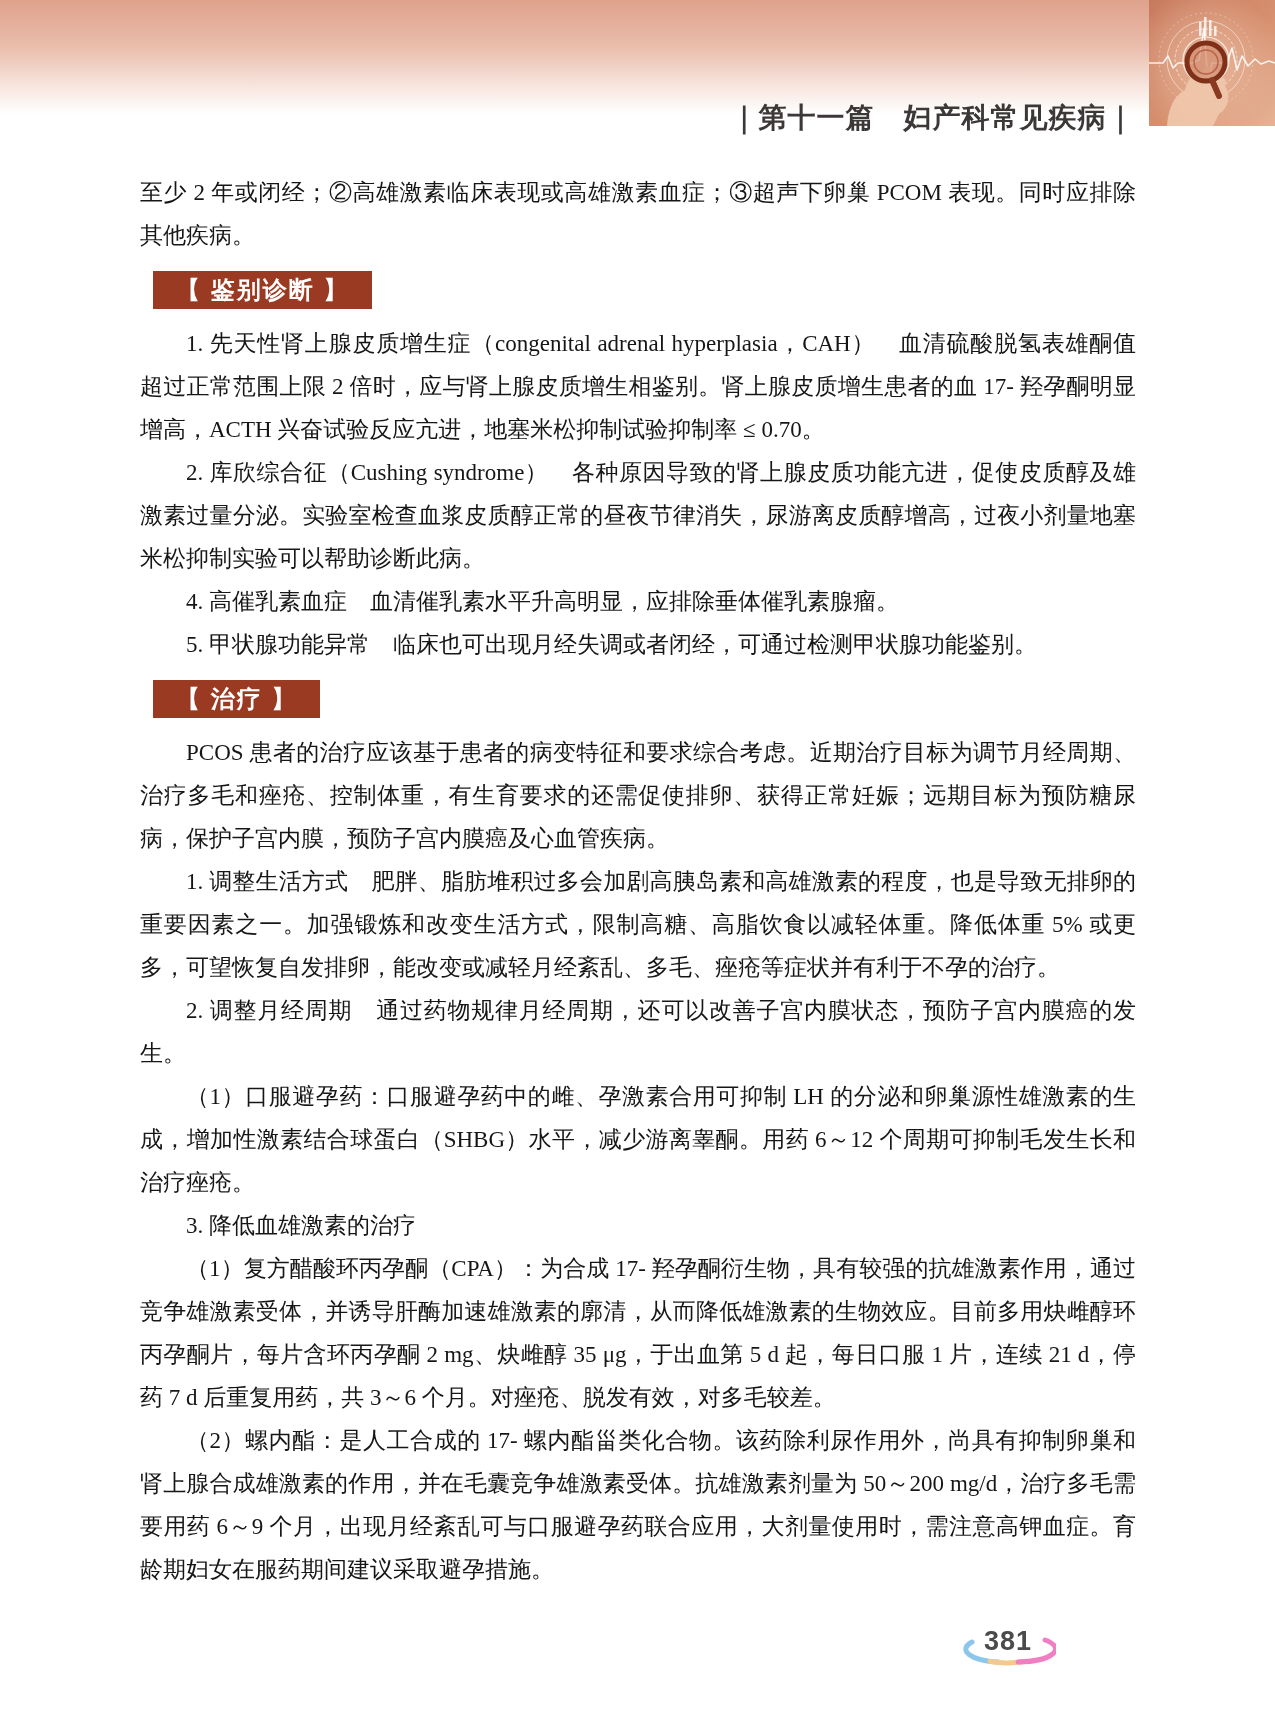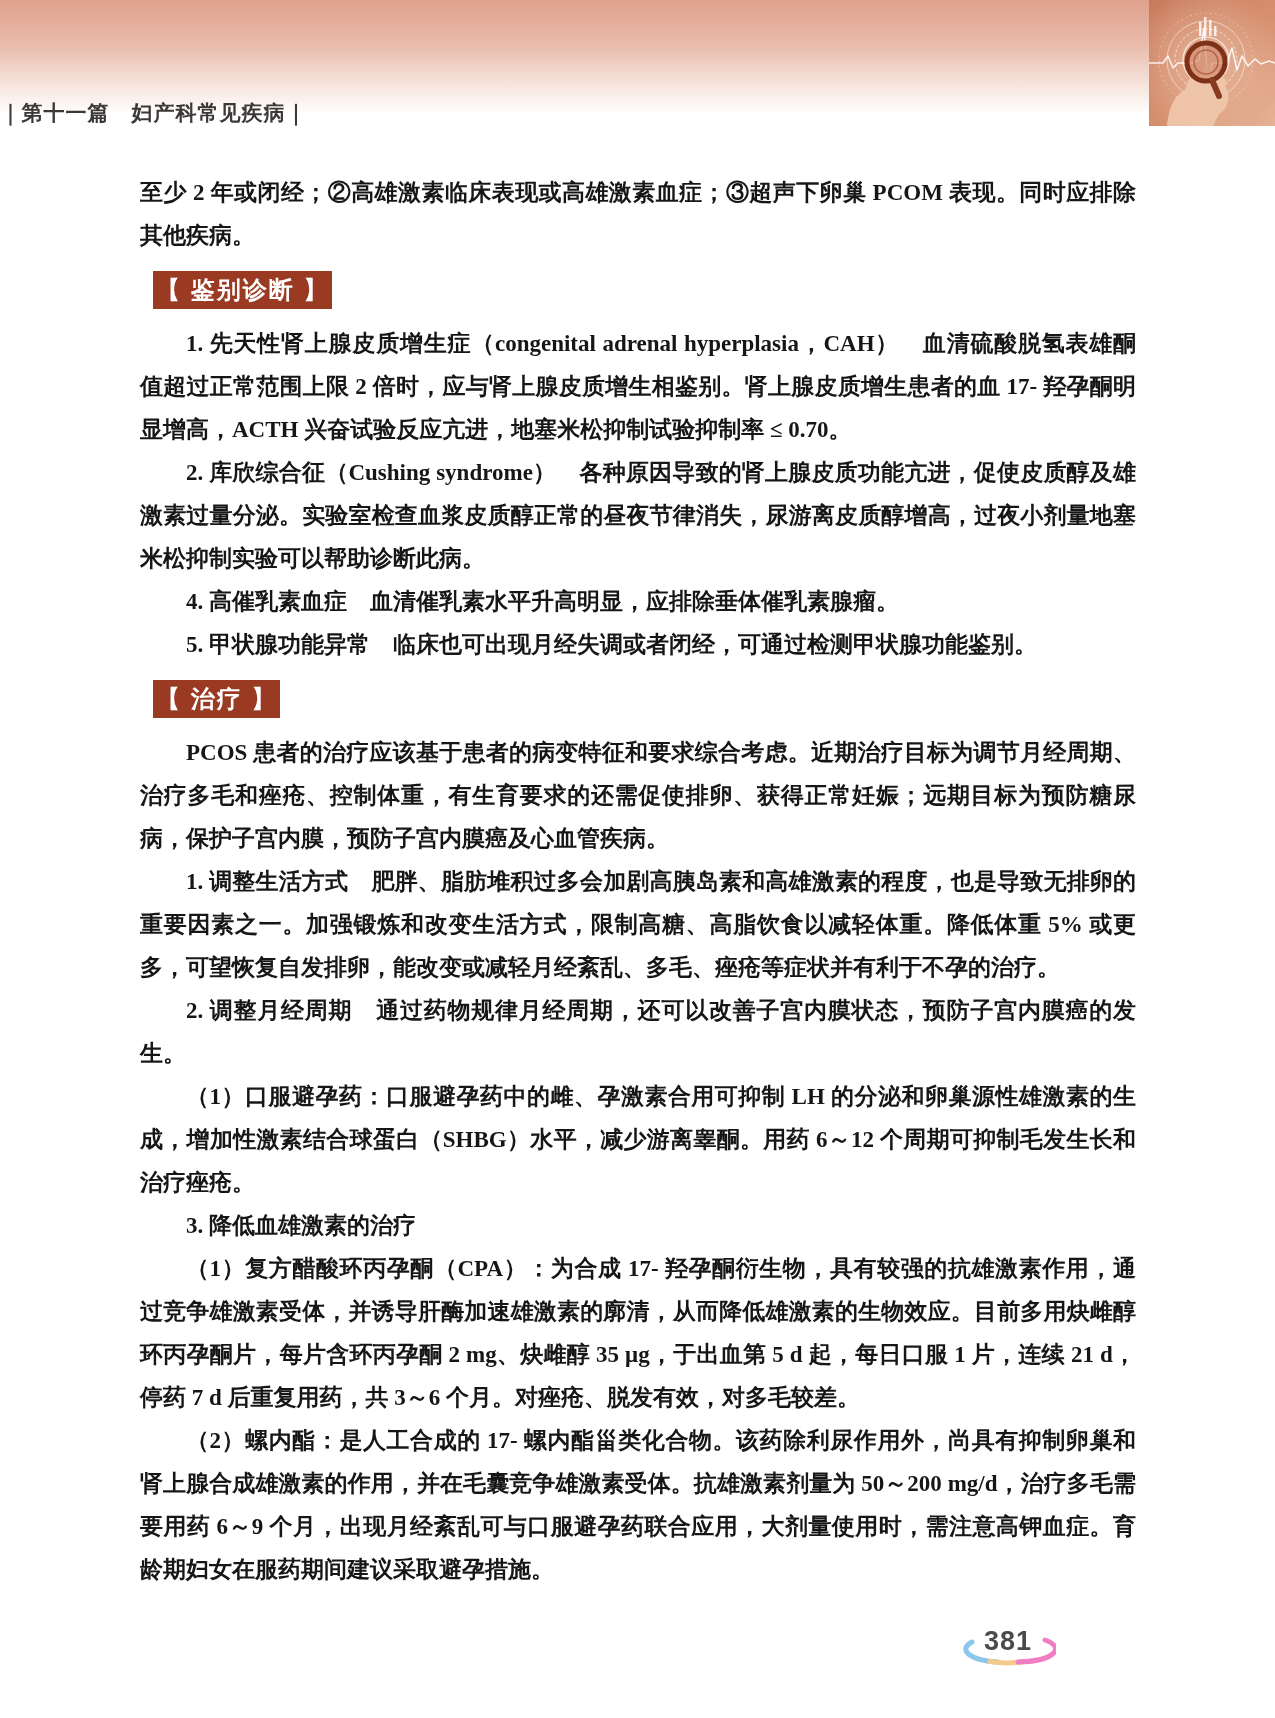--- a/index.html
+++ b/index.html
@@ -9,33 +9,33 @@
   }
   .top-band{
     position:absolute;top:0;left:0;width:1275px;height:114px;
     background:linear-gradient(180deg,#DFA28C 0%,#E9BCAB 40%,#F8E8E1 78%,#FFFFFF 100%);
   }
   .corner-art{
     position:absolute;top:0;left:1149px;width:126px;height:126px;
   }
   .running-head{
     position:absolute;top:99px;left:0;width:1135px;height:30px;
-    text-align:left;
+    text-align:right;
     font-family:"Liberation Sans","DejaVu Sans",sans-serif;
-    font-weight:bold;font-size:21px;letter-spacing:1px;color:#3C3837;
+    font-weight:bold;font-size:28px;letter-spacing:1px;color:#3C3837;
   }
   .content{
     position:absolute;top:171px;left:140px;width:996px;
     font-size:23px;line-height:43px;text-align:justify;color:#161616;
   }
-  .content p{margin:0;text-indent:2em;font-weight:bold;}
+  .content p{margin:0;text-indent:2em;}
   .content p.noindent{text-indent:0;}
   .section-heading{
     width:fit-content;height:38px;line-height:38px;
-    margin:14px 0 13px 13px;padding:0 3px;
+    margin:14px 0 13px 13px;padding:0 23px;
     background:#9B3A22;color:#FFFFFF;text-indent:0;
     font-family:"Liberation Sans","DejaVu Sans",sans-serif;
     font-weight:bold;font-size:24px;letter-spacing:2px;
   }
   .folio{
     position:absolute;left:960px;top:1626px;width:96px;height:44px;
   }
   .folio svg{position:absolute;left:0;top:4px;}
   .folio-num{
     position:absolute;left:0;top:0;width:96px;text-align:center;

